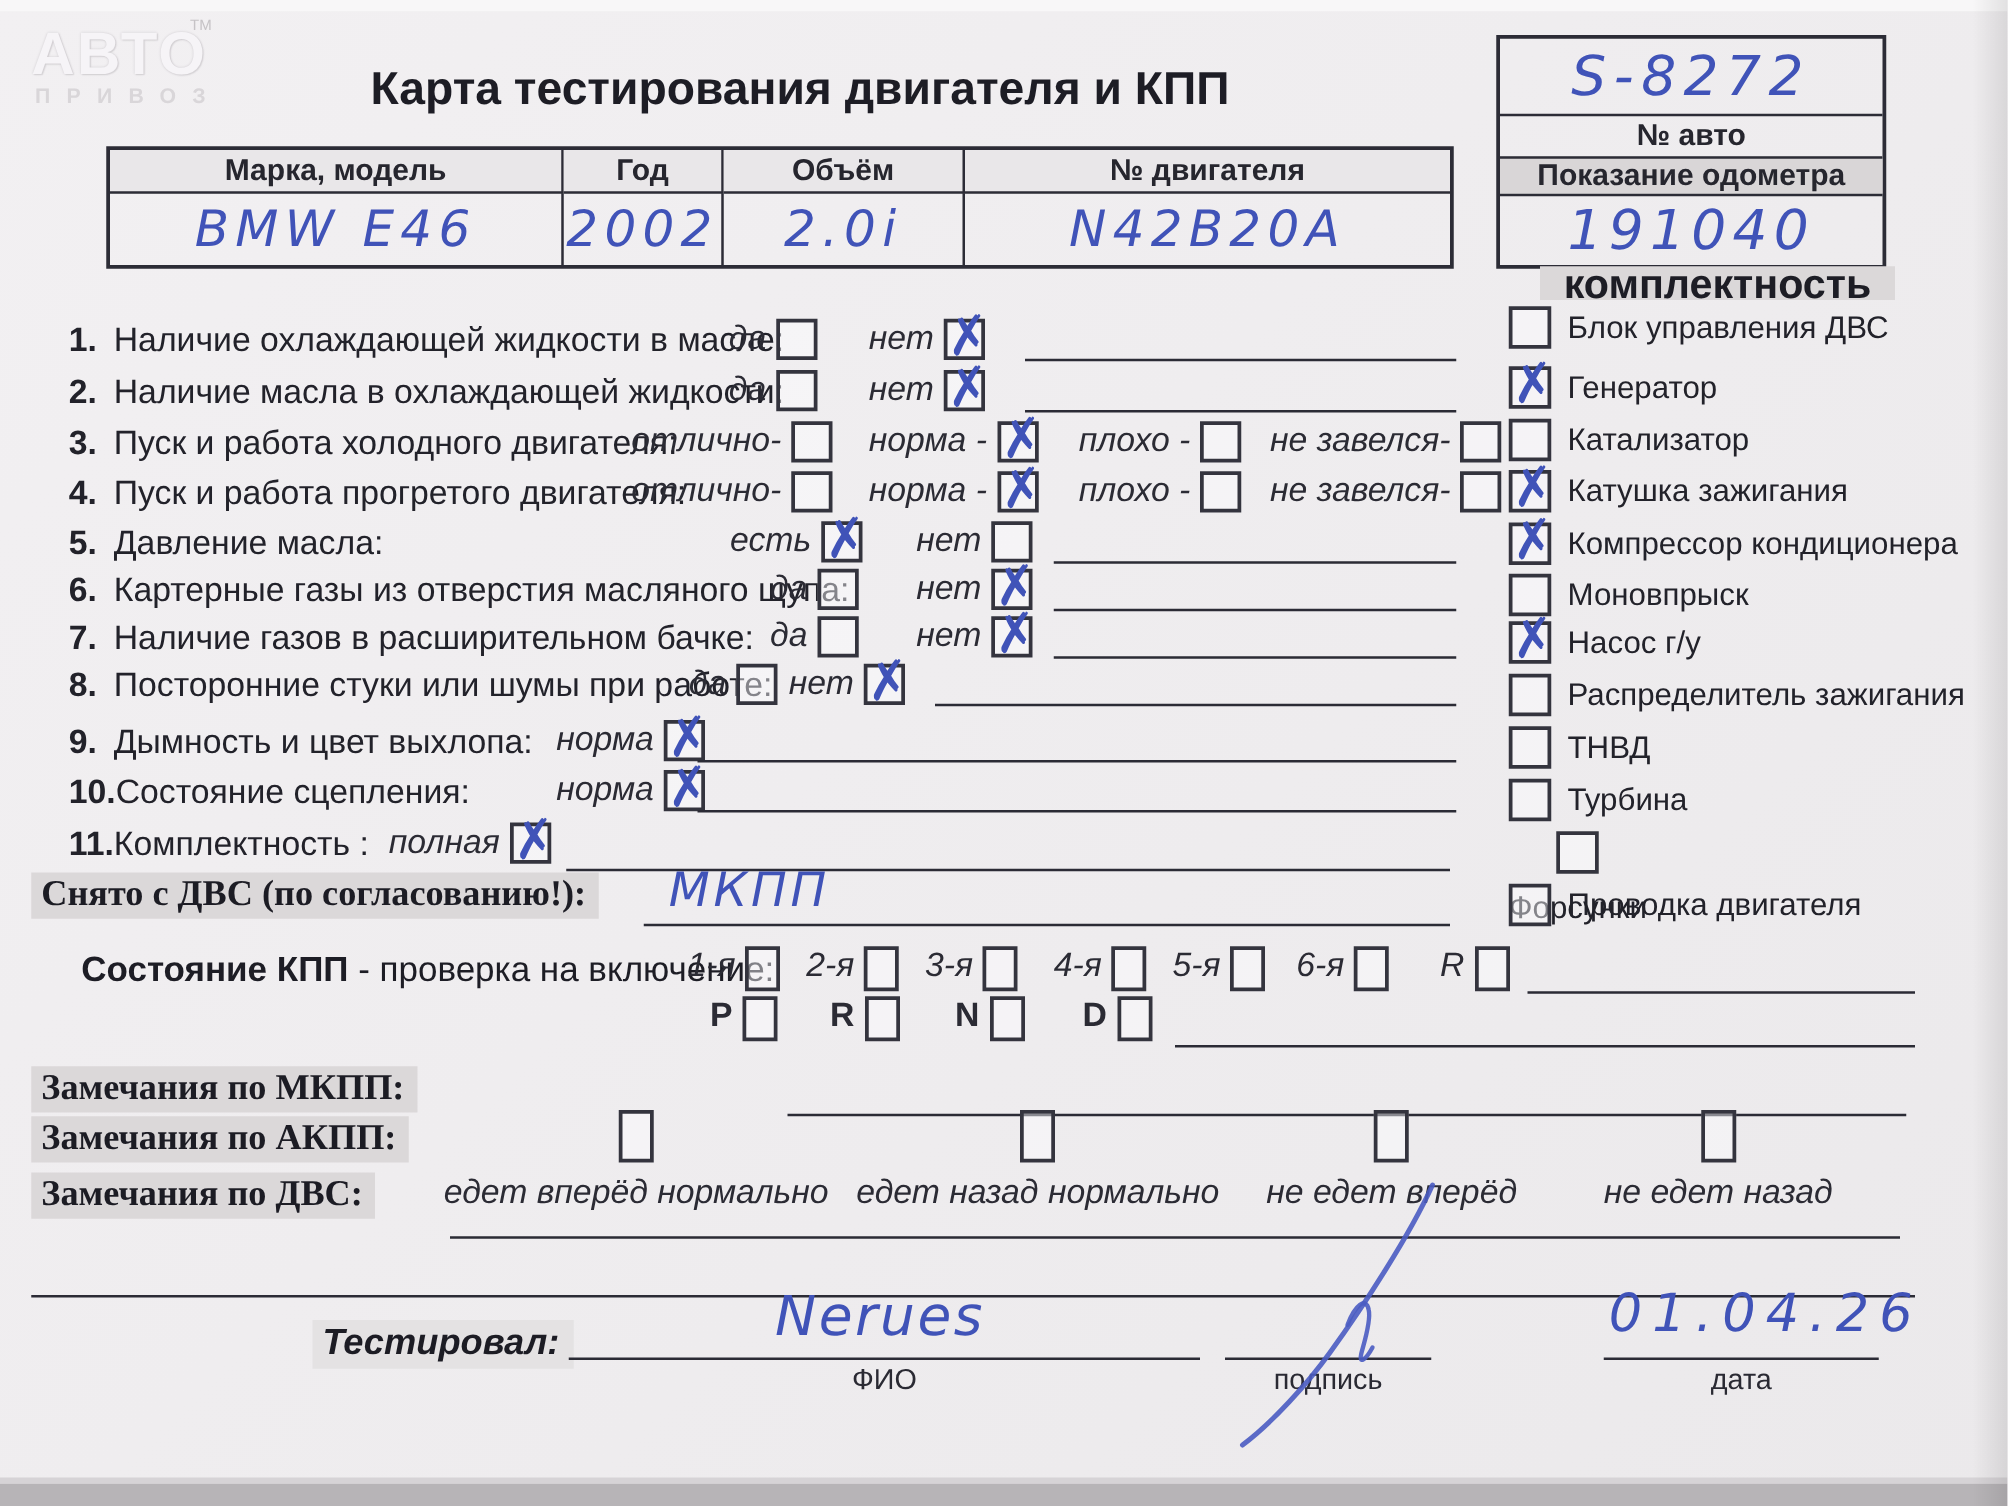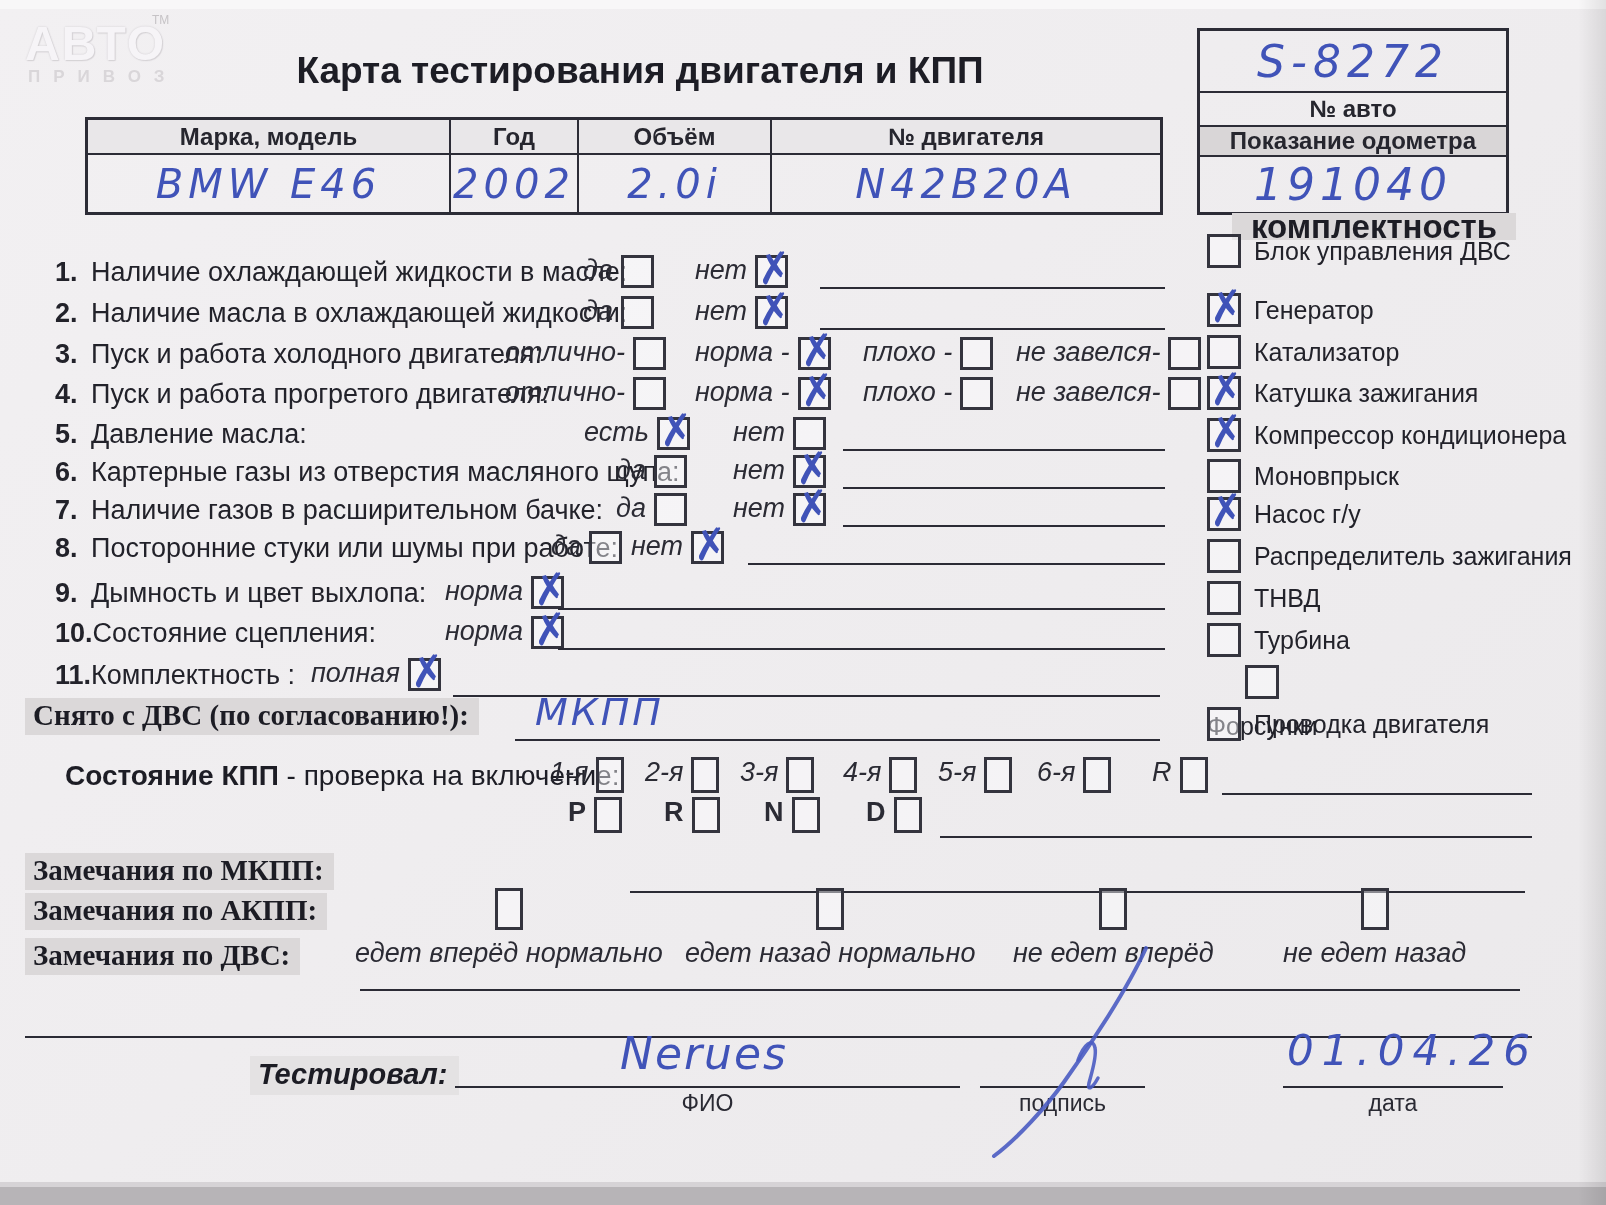--- a/index.html
+++ b/index.html
@@ -106,21 +106,21 @@
 
   <div class="abox">
     <div class="abox-row abox-num hw">S-8272</div>
     <div class="abox-row abox-lbl">№ авто</div>
     <div class="abox-row abox-shade">Показание одометра</div>
     <div class="abox-row abox-odo hw">191040</div>
   </div>
 
   <div class="comp-header">комплектность</div>
 
-  <div class="comp-row" style="top:234px;justify-content:space-between;">
+  <div class="comp-row" style="top:245px;justify-content:space-between;">
     <span class="cb">
         <span class="mark"></span>
       </span>
     <span class="comp-label">Блок управления ДВС</span>
   </div>
   <div class="comp-row" style="top:293px;">
     <span class="cb">
         <span class="mark">✗</span>
       </span>
     <span class="comp-label">Генератор</span>

